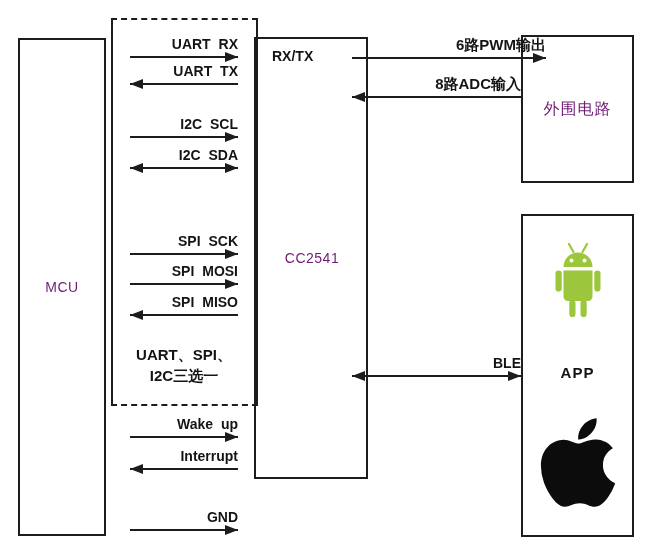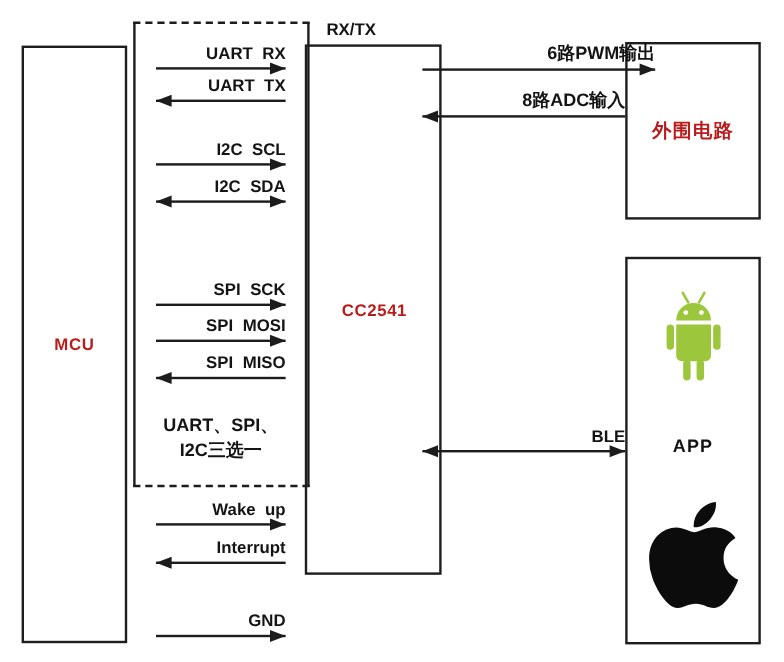--- a/index.html
+++ b/index.html
@@ -5,31 +5,31 @@
   html,body{margin:0;padding:0;background:#ffffff;}
   .canvas{
     position:relative;width:653px;height:552px;background:#ffffff;
     font-family:"Liberation Sans", sans-serif;color:#171717;overflow:hidden;
   }
   .box{
     position:absolute;border:2px solid #1d1d1d;background:transparent;
     box-sizing:border-box;display:flex;align-items:center;justify-content:center;
     z-index:2;
   }
-  .box-label{font-weight:bold;font-size:14px;color:#b91c1c;letter-spacing:.5px;}
+  .box-label{font-weight:normal;font-size:14px;color:#701a75;letter-spacing:.5px;}
   .box-label.zh{font-size:16px;letter-spacing:1px;}
   .dashed-rect{
     position:absolute;left:111px;top:18px;width:147px;height:388px;
     border-top:2px dashed #1d1d1d;border-bottom:2px dashed #1d1d1d;
     border-left:2px solid #1d1d1d;border-right:2px solid #1d1d1d;
     box-sizing:border-box;background:transparent;z-index:4;pointer-events:none;
   }
   .floating-label{
     position:absolute;font-weight:bold;font-size:14px;color:#141414;
-    white-space:nowrap;z-index:6;
+    white-space:nowrap;z-index:6;margin-top:32px;
   }
   .conn{position:absolute;z-index:6;}
   .clabel{
     display:block;text-align:right;font-weight:bold;font-size:14px;
     line-height:16px;white-space:nowrap;word-spacing:4px;color:#141414;
   }
   .clabel.zh{font-size:15px;word-spacing:0;}
   .cline{position:relative;height:2px;background:#1c1c1c;margin-top:4px;}
   .head{position:absolute;top:-4px;width:0;height:0;
     border-top:5px solid transparent;border-bottom:5px solid transparent;}

